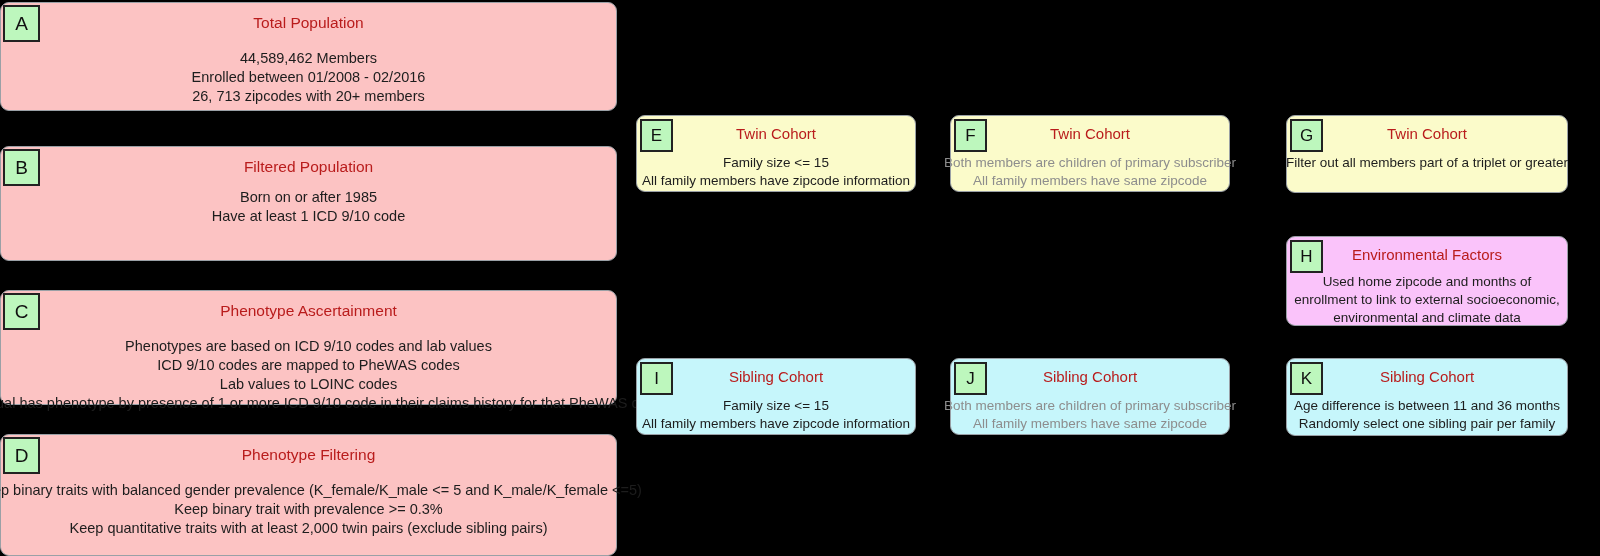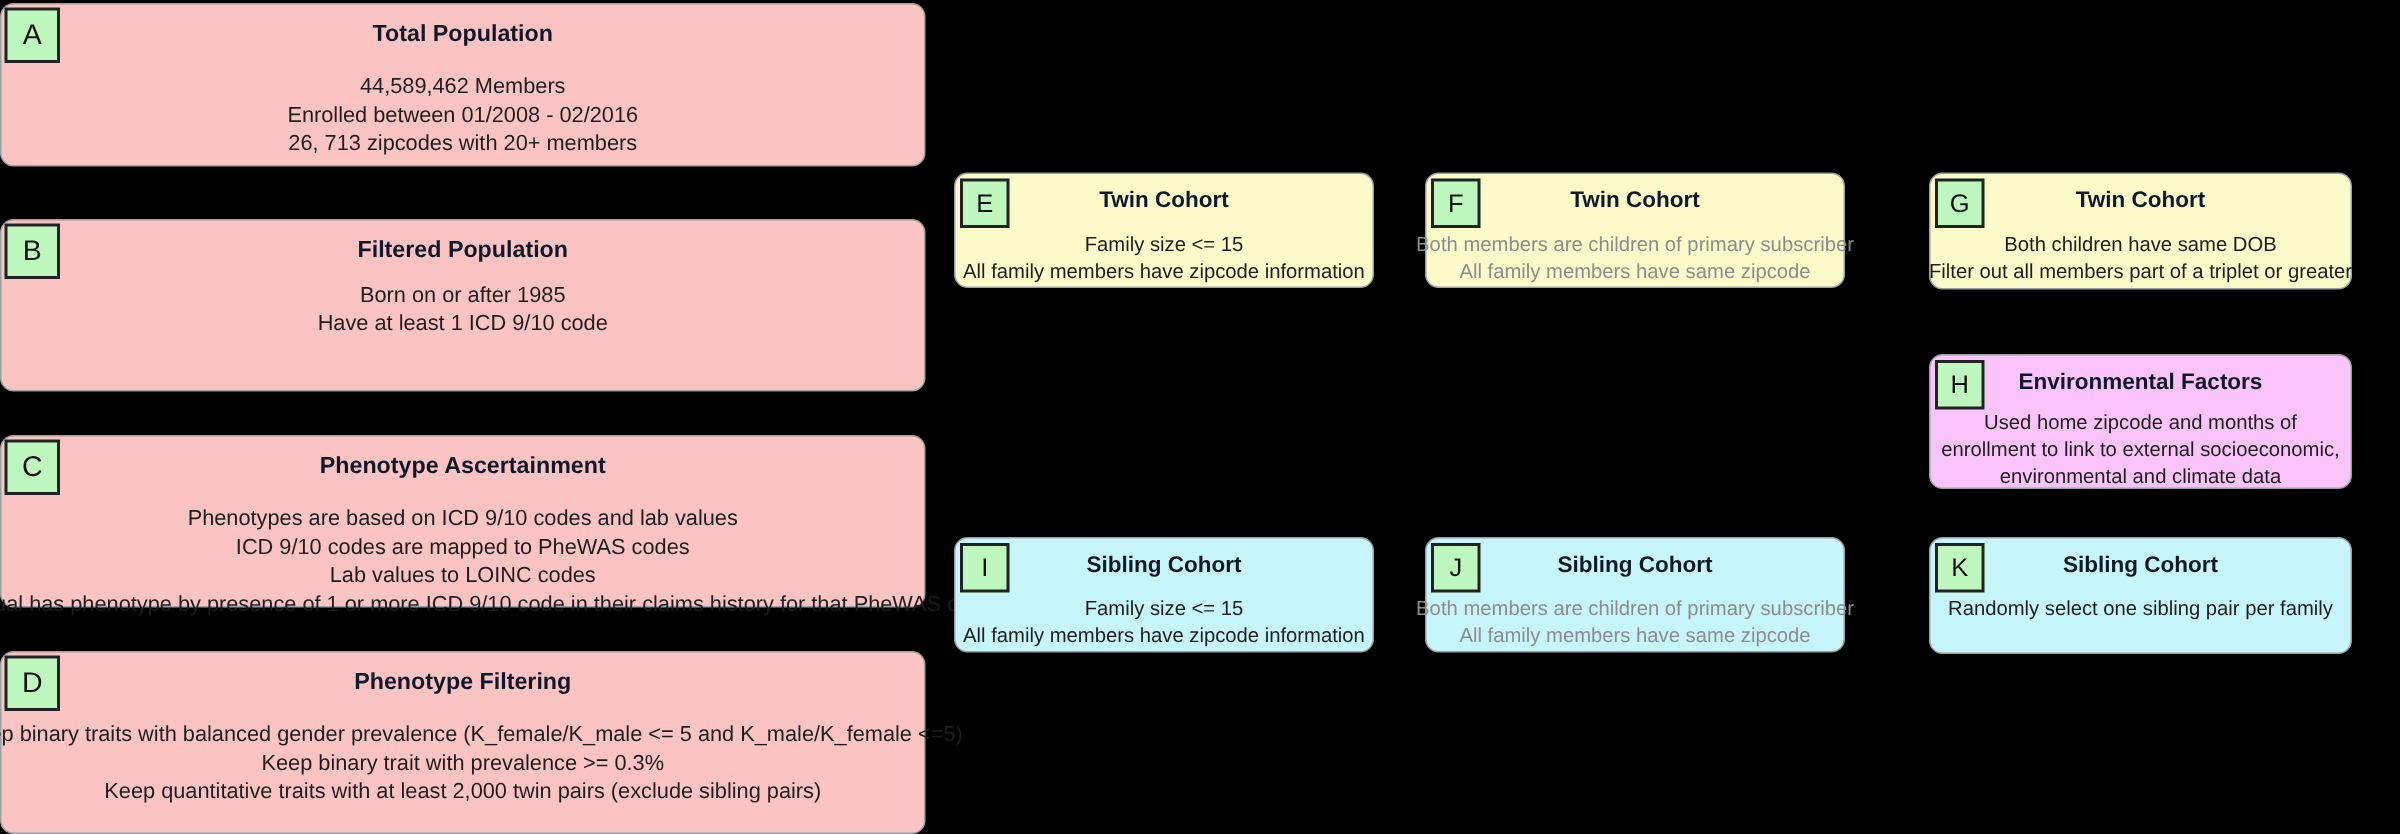--- a/index.html
+++ b/index.html
@@ -55,22 +55,22 @@
     left: 0;
     right: 0;
     top: 0;
     bottom: 0;
     display: flex;
     flex-direction: column;
     align-items: center;
   }
   .ptitle {
     font-size: 15.5px;
-    font-weight: bold;
-    color: #0f172a;
+    font-weight: normal;
+    color: #b91c1c;
     text-align: center;
     white-space: nowrap;
   }
   .plines {
     text-align: center;
     color: #1d1d1d;
     font-size: 14.5px;
     line-height: 19px;
     white-space: nowrap;
   }
@@ -187,21 +187,20 @@
           <div>All family members have same zipcode</div>
         </div>
     </div>
   </div>
 
   <div class="panel yellow small" id="panel-g">
     <div class="badge">G</div>
     <div class="body">
       <div class="ptitle">Twin Cohort</div>
       <div class="plines">
-          <div>Both children have same DOB</div>
           <div>Filter out all members part of a triplet or greater</div>
         </div>
     </div>
   </div>
 
   <div class="panel violet small" id="panel-h">
     <div class="badge">H</div>
     <div class="body">
       <div class="ptitle">Environmental Factors</div>
       <div class="plines">
@@ -230,18 +229,19 @@
           <div>All family members have same zipcode</div>
         </div>
     </div>
   </div>
 
   <div class="panel cyan small" id="panel-k">
     <div class="badge">K</div>
     <div class="body">
       <div class="ptitle">Sibling Cohort</div>
       <div class="plines">
+          <div>Age difference is between 11 and 36 months</div>
           <div>Randomly select one sibling pair per family</div>
         </div>
     </div>
   </div>
 
 </div>
 
 </body></html>

